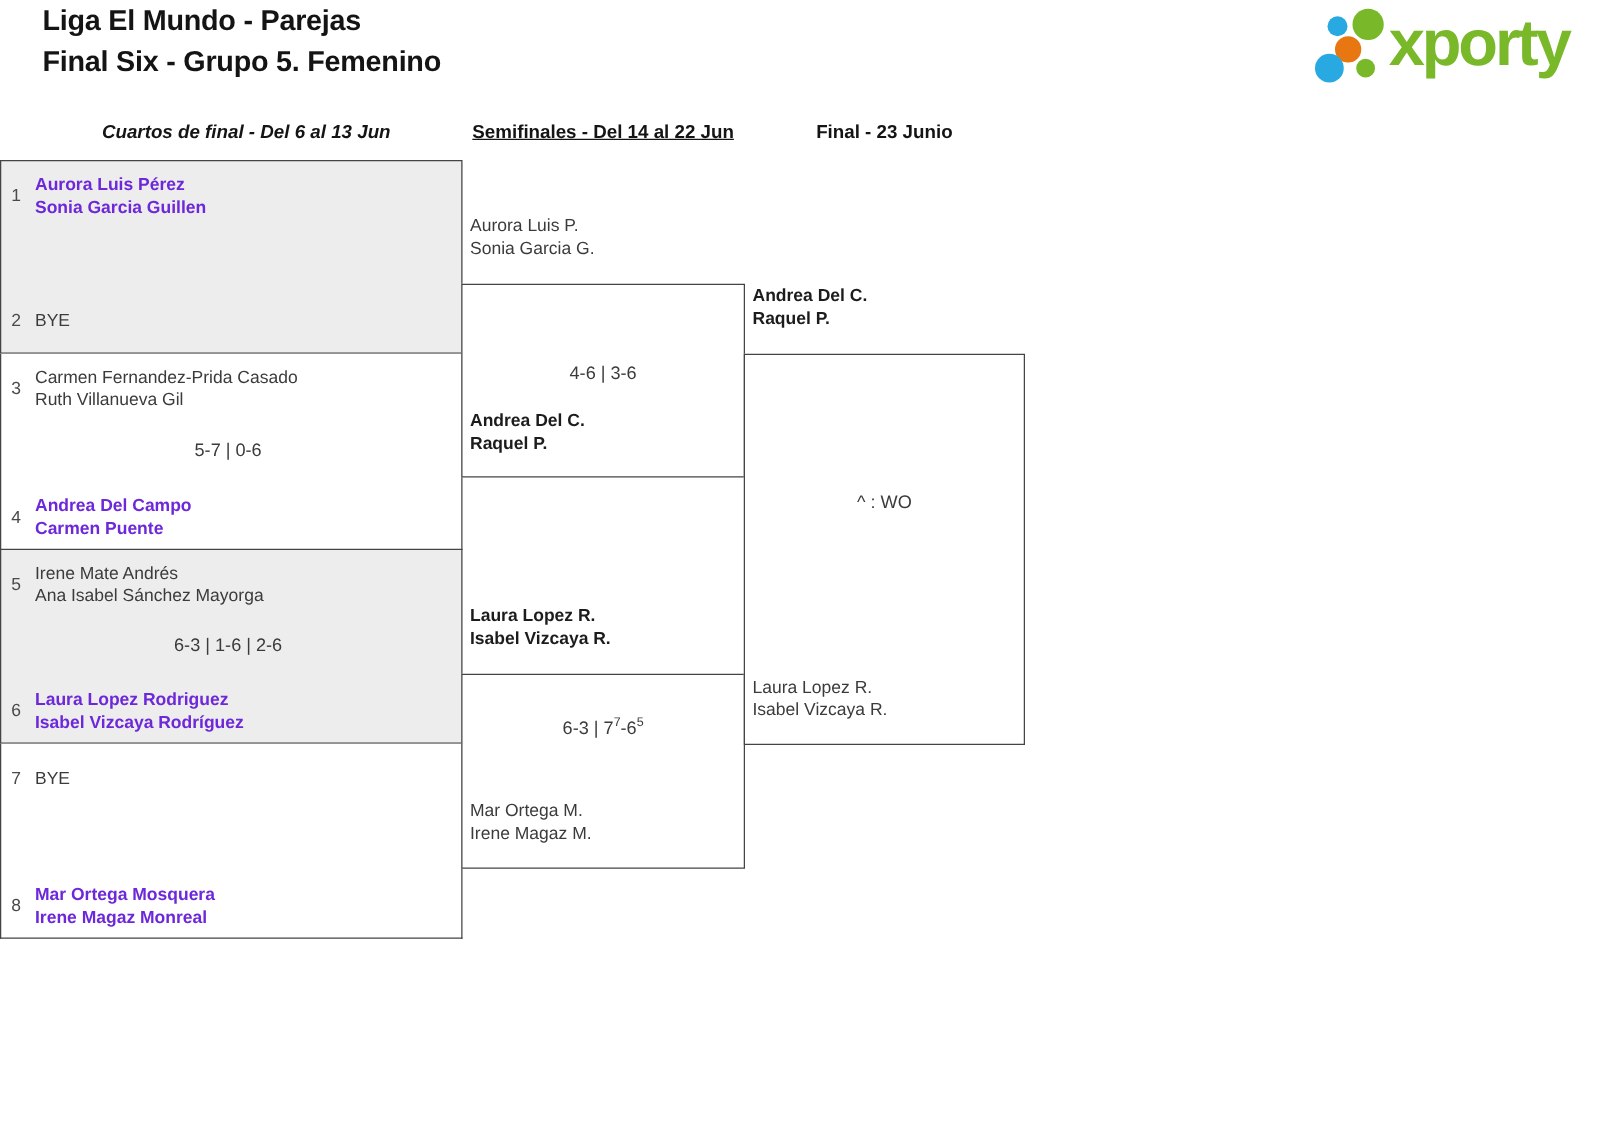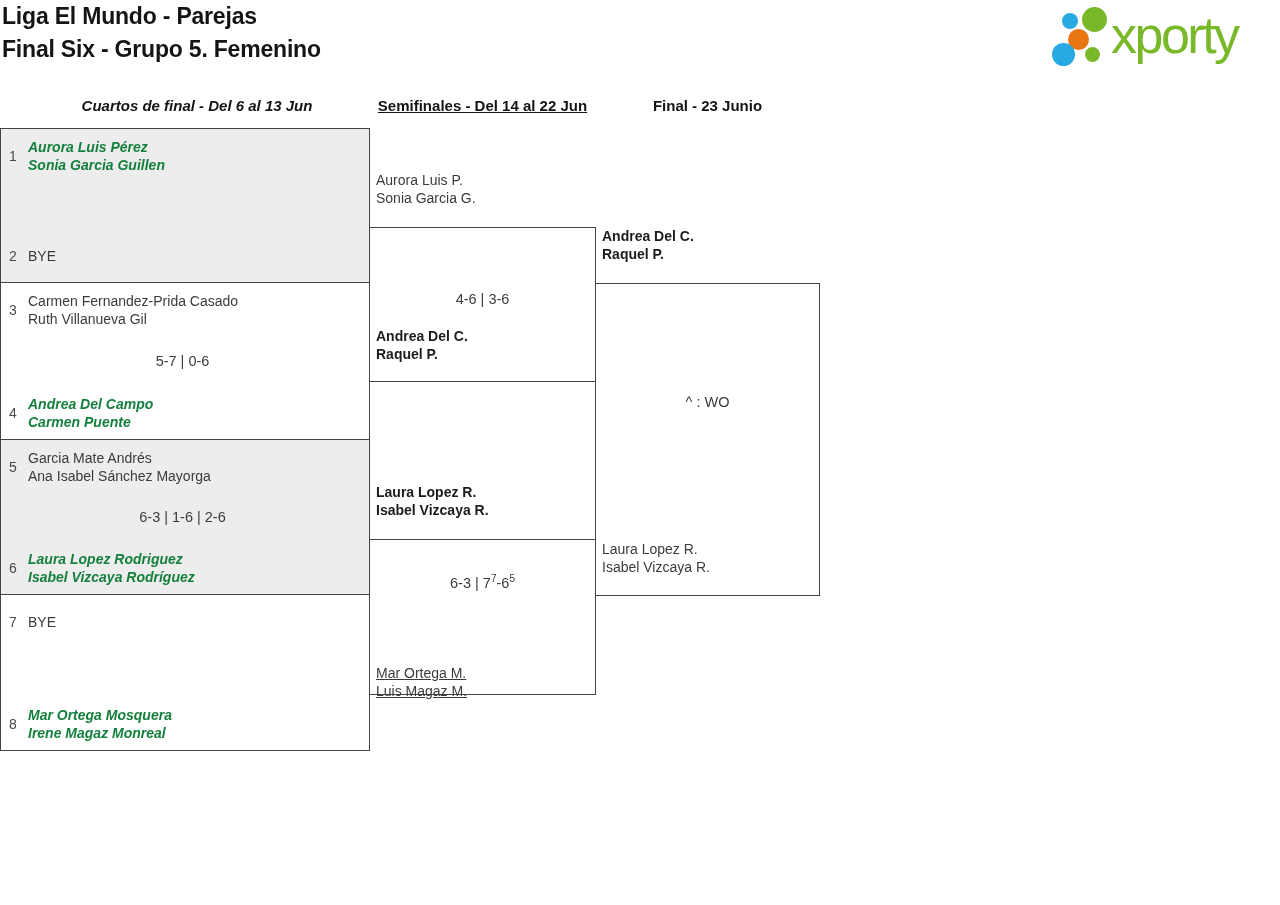--- a/index.html
+++ b/index.html
@@ -4,30 +4,30 @@
 <style>
   html,body { margin:0; padding:0; background:#fff; }
   .page {
     position:relative; width:1280px; height:905px; background:#ffffff;
     font-family:"Liberation Sans", sans-serif; overflow:hidden; color:#222;
   }
 
   
   .title { position:absolute; left:2px; top:0; font-size:23px; font-weight:700;
            line-height:33px; color:#141414; letter-spacing:-0.2px; }
-  .title .tline { display:block; }
+  .title .tline { display:block;margin-left:32px; }
 
   .logo { position:absolute; left:1048px; top:5px; width:232px; height:62px; cursor:pointer; }
   .dot { position:absolute; border-radius:50%; }
   .dot-blue-small  { left:14px; top:8px;  width:16px; height:16px; background:#29a9e1; }
   .dot-green-big   { left:34px; top:2px;  width:25px; height:25px; background:#79b829; }
   .dot-orange      { left:20px; top:24px; width:21px; height:21px; background:#e87611; }
   .dot-blue-big    { left:4px;  top:38px; width:23px; height:23px; background:#29a9e1; }
   .dot-green-small { left:37px; top:42px; width:15px; height:15px; background:#79b829; }
-  .logo-text { position:absolute; left:63px; top:0; font-size:52px; font-weight:400;
+  .logo-text { position:absolute; left:63px; top:0; font-size:52px; font-weight:700;
                color:#79b829; letter-spacing:-2.5px; line-height:60px; }
 
   
   .colhead { position:absolute; top:95px; font-size:15px; font-weight:700;
              line-height:22px; text-align:center; color:#141414; }
   .colhead-qf  { left:12px;    width:370px;font-style:italic; }
   .colhead-sf  { left:372px; width:221px;text-decoration:underline; }
   .colhead-fin { left:595px; width:225px; }
 
   
@@ -41,34 +41,34 @@
   .sf2 { left:369px; top:539px; width:227px; height:156px; }
   .fin { left:595px; top:283px; width:225px; height:313px; }
 
   
   .trow { position:absolute; left:0; right:0; height:53px; display:flex;
           align-items:center; padding:0 8px; box-sizing:border-box; }
   .trow.top { top:0; }
   .trow.bottom { bottom:0; }
   .seed { width:12px; flex:none; margin-right:7px; font-size:14px; color:#4a4a4a; }
   .names { font-size:14px; line-height:18px; color:#3b3b3b; }
-  .names.bold { font-weight:700; color:#15803d;font-style:italic; }
+  .names.bold { font-weight:700; color:#6d28d9; }
   .nl { display:block; }
 
   
   .qscore { position:absolute; left:0; right:5px; top:50%; transform:translateY(-50%);
             text-align:center; font-size:14.5px; color:#3b3b3b; }
 
   
   .plabel { position:absolute; font-size:14px; line-height:18px; color:#3b3b3b; }
   .plabel.bold { font-weight:700; color:#1c1c1c; }
   .sf1-t1 { left:376px; top:171px; }
   .sf1-t2 { left:376px; top:327px; }
   .sf2-t1 { left:376px; top:483px; }
-  .sf2-t2 { left:376px; top:664px;text-decoration:underline; }
+  .sf2-t2 { left:376px; top:639px; }
   .fin-t1 { left:602px; top:227px; }
   .fin-t2 { left:602px; top:540px; }
 
   .scoreline { position:absolute; text-align:center; font-size:14.5px;
                line-height:18px; color:#3b3b3b; }
   .sf1-score { left:369px; width:227px; top:258px;margin-top:32px; }
   .sf2-score { left:369px; width:227px; top:570px; }
   .fin-score { left:595px; width:225px; top:393px; }
   .scoreline sup { font-size:10px; }
 </style>
@@ -128,21 +128,21 @@
         <span class="nl">Andrea Del Campo</span>
         <span class="nl">Carmen Puente</span>
       </span>
     </div>
   </div>
 
   <div class="box qf qf3">
     <div class="trow top">
       <span class="seed">5</span>
       <span class="names">
-        <span class="nl">Garcia Mate Andrés</span>
+        <span class="nl">Irene Mate Andrés</span>
         <span class="nl">Ana Isabel Sánchez Mayorga</span>
       </span>
     </div>
     <div class="qscore">6-3 | 1-6 | 2-6</div>
     <div class="trow bottom">
       <span class="seed">6</span>
       <span class="names bold">
         <span class="nl">Laura Lopez Rodriguez</span>
         <span class="nl">Isabel Vizcaya Rodríguez</span>
       </span>
@@ -182,21 +182,21 @@
     <span class="nl">Raquel P.</span>
   </div>
 
   <div class="plabel bold sf2-t1">
     <span class="nl">Laura Lopez R.</span>
     <span class="nl">Isabel Vizcaya R.</span>
   </div>
   <div class="scoreline sf2-score"><span>6-3 | 7</span><sup>7</sup><span>-6</span><sup>5</sup></div>
   <div class="plabel sf2-t2">
     <span class="nl">Mar Ortega M.</span>
-    <span class="nl">Luis Magaz M.</span>
+    <span class="nl">Irene Magaz M.</span>
   </div>
 
   <div class="plabel bold fin-t1">
     <span class="nl">Andrea Del C.</span>
     <span class="nl">Raquel P.</span>
   </div>
   <div class="scoreline fin-score">^ : WO</div>
   <div class="plabel fin-t2">
     <span class="nl">Laura Lopez R.</span>
     <span class="nl">Isabel Vizcaya R.</span>

